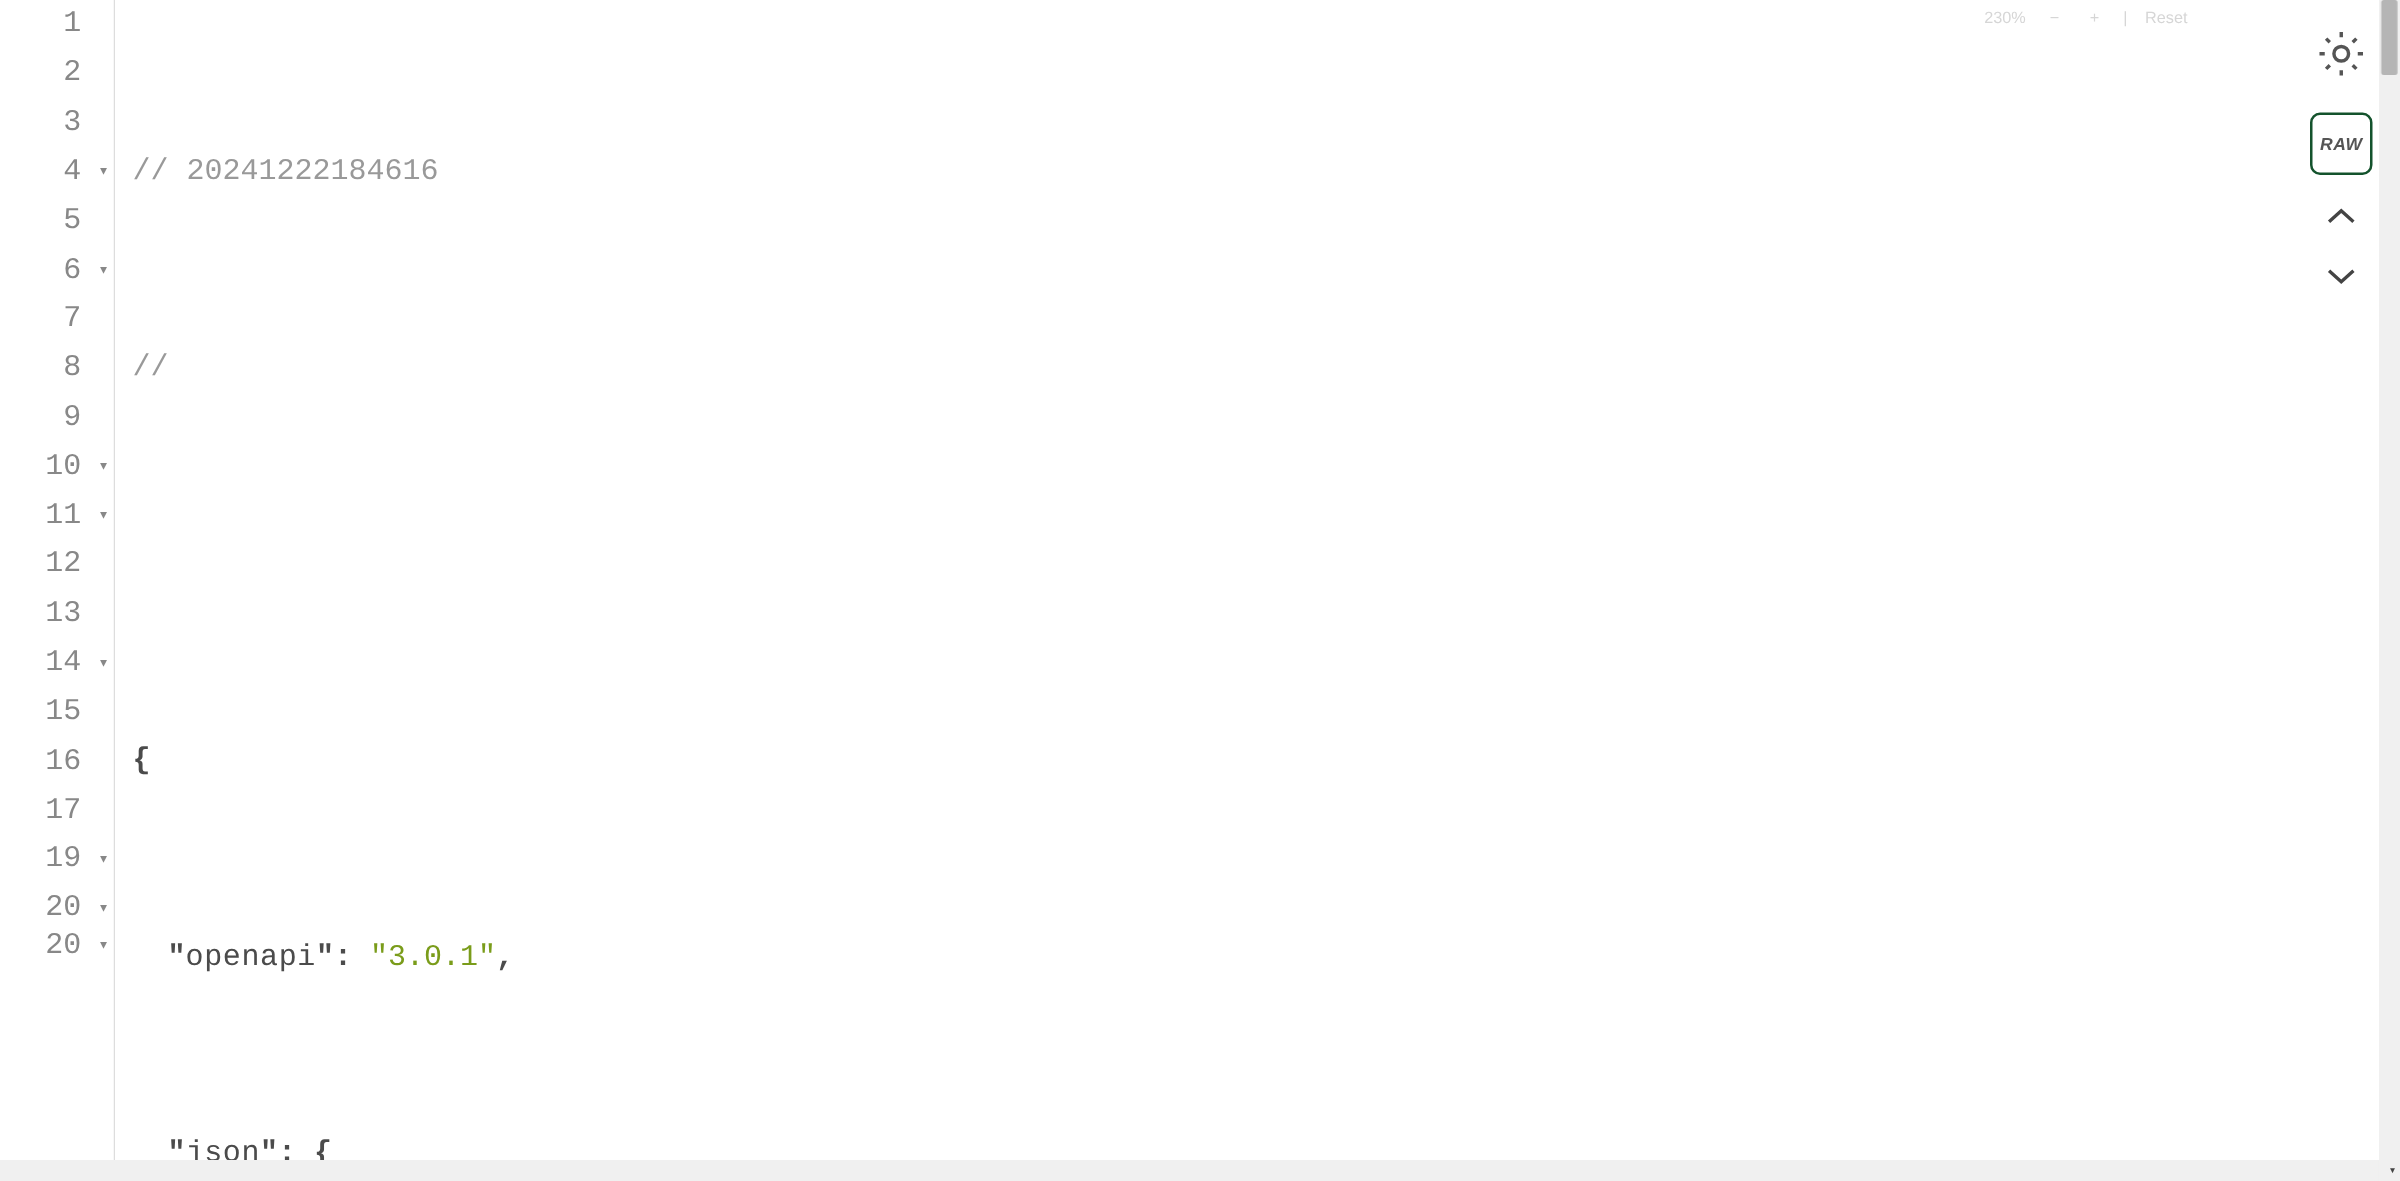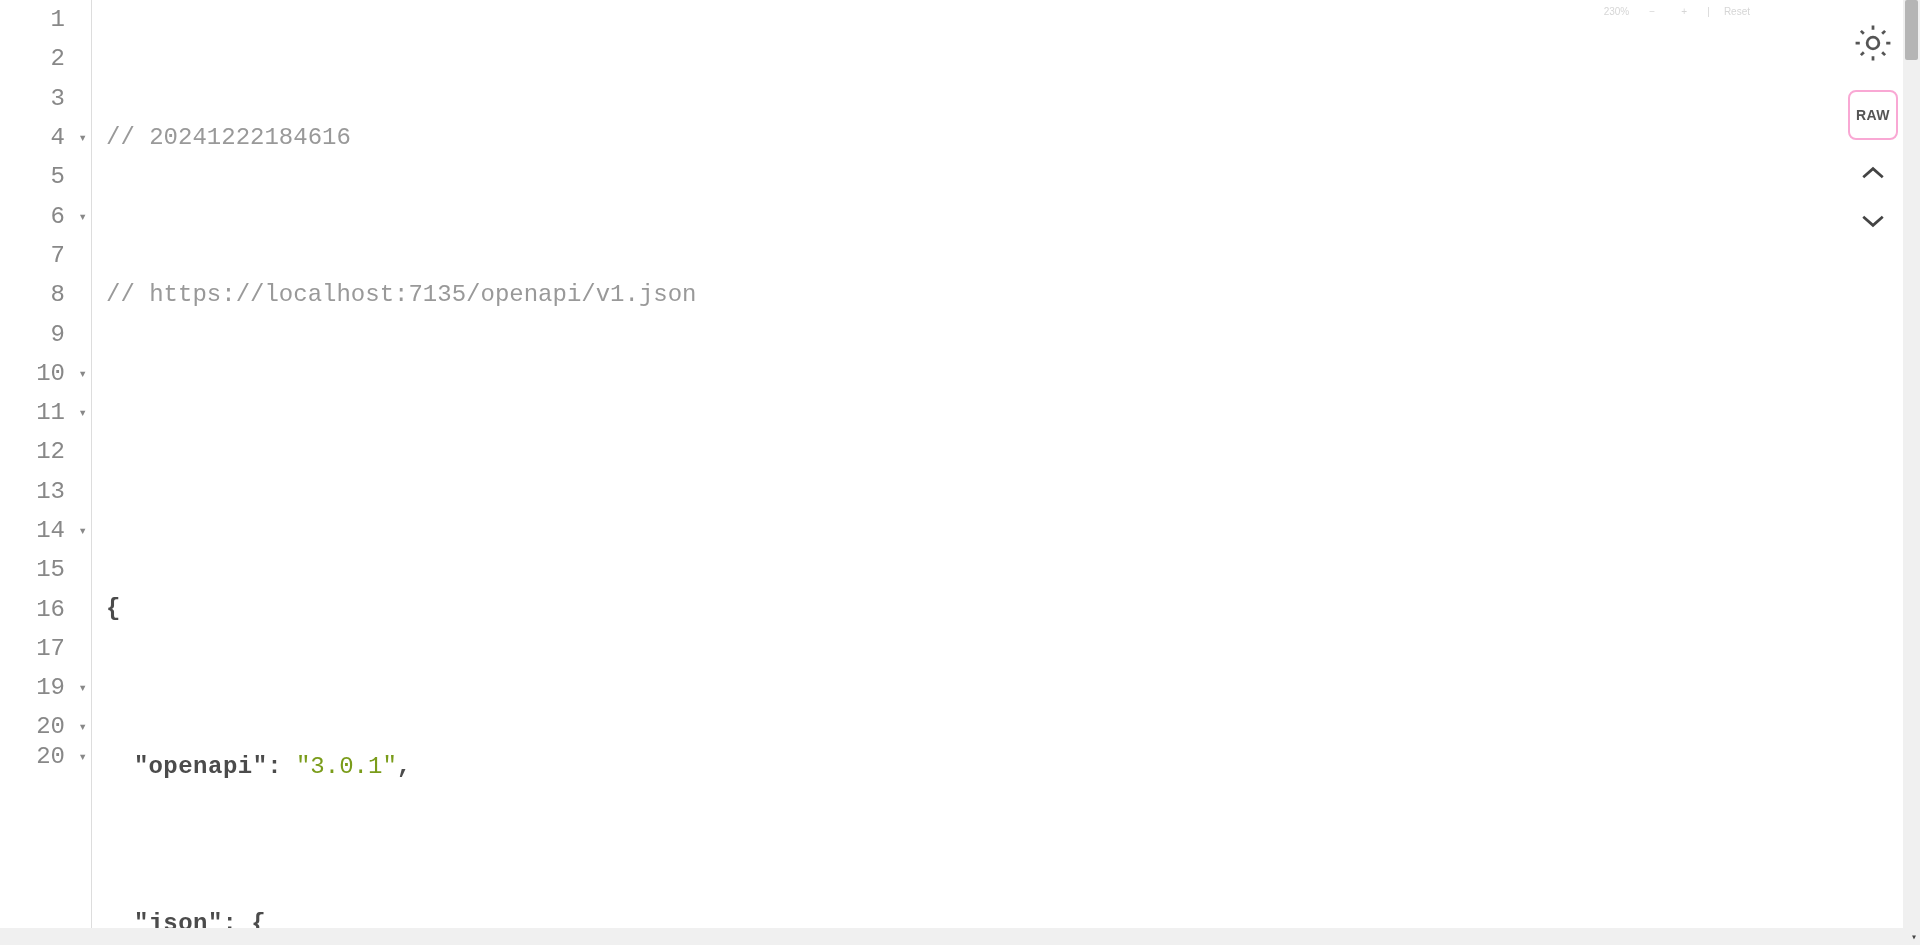--- a/index.html
+++ b/index.html
@@ -9,33 +9,33 @@
 
 .gutter { width: 92px; background: #fff; border-right: 1px solid #ddd; flex-shrink: 0; user-select: none; }
 .gutter-row { height: 39.3px; display: flex; align-items: center; justify-content: flex-end; padding-right: 8px; position: relative; }
 .line-no { color: #888; font-size: 24px; font-family: "Consolas","Courier New",monospace; margin-right: 18px; }
 .fold { position: absolute; right: 4px; color: #888; font-size: 14px; cursor: pointer; }
 
 .code { flex: 1; overflow: auto; padding-left: 14px; font-size: 24px; line-height: 39.3px; white-space: pre; }
 .code-line { height: 39.3px; display: flex; align-items: center; }
 
 .tok-comment { color: #999; }
-.tok-key     { color: #4b4b4b; font-weight: 700; letter-spacing: 0.5px; }
+.tok-key     { color: #4b4b4b; font-weight: 400; letter-spacing: 0.5px; }
 .tok-punc    { color: #4b4b4b; font-weight: 600; }
 .tok-str     { color: #7a9c1a; }
 .indent1 { padding-left: 28px; }
 
 
 .side-tools { position: absolute; right: 22px; top: 18px; display: flex; flex-direction: column; align-items: center; gap: 22px; }
 .tool-btn   { width: 50px; height: 50px; display: flex; align-items: center; justify-content: center; color: #555; cursor: pointer; }
-.raw-btn    { border: 2px solid #f9a8d4; border-radius: 8px; font-family: sans-serif; font-weight: bold; font-size: 14px; letter-spacing: 0.5px; }
+.raw-btn    { border: 2px solid #14532d; border-radius: 8px; font-family: sans-serif; font-weight: bold; font-size: 14px; letter-spacing: 0.5px; font-style: italic; }
 .chev       { font-size: 26px; line-height: 1; color: #444; height: 26px; }
 
 
-.zoom-bar { position: absolute; top: 6px; right: 170px; display: flex; align-items: center; gap: 14px; color: #d6d6d6; font-family: sans-serif; font-size: 10px; }
+.zoom-bar { position: absolute; top: 6px; right: 170px; display: flex; align-items: center; gap: 14px; color: #d6d6d6; font-family: sans-serif; font-size: 13px; }
 .zoom-bar .zbtn { width: 18px; text-align: center; cursor: pointer; }
 .zoom-bar .reset { cursor: pointer; }
 
 
 .vscroll { position: absolute; right: 0; top: 0; width: 17px; height: calc(100% - 17px); background: #f0f0f0; }
 .vscroll .thumb { position: absolute; left: 2px; right: 2px; top: 0; height: 60px; background: #b5b5b5; border-radius: 2px; }
 .hscroll { position: absolute; left: 0; bottom: 0; right: 17px; height: 17px; background: #f0f0f0; }
 .corner  { position: absolute; right: 0; bottom: 0; width: 17px; height: 17px; background: #f0f0f0; }
 .corner .arrow { position:absolute; right:3px; bottom:2px; font-size:10px; color:#444; }
 </style>
@@ -115,21 +115,21 @@
       </div>
     </div>
 
   <div class="code">
     
     <div class="code-line">
       <span class="tok-comment">// </span><span class="tok-comment">20241222184616</span>
     </div>
     
     <div class="code-line">
-      <span class="tok-comment">// </span><span class="tok-comment">https://localhost:7135/openapi/v1.json</span>
+      <span class="tok-comment">// </span>
     </div>
     
     <div class="code-line"></div>
     
     <div class="code-line">
       <span class="tok-punc">{</span>
     </div>
     
     <div class="code-line indent1">
       <span class="tok-punc">"</span><span class="tok-key">openapi</span><span class="tok-punc">"</span><span class="tok-punc">: </span><span class="tok-str">"</span><span class="tok-str">3.0.1</span><span class="tok-str">"</span><span class="tok-punc">,</span>

